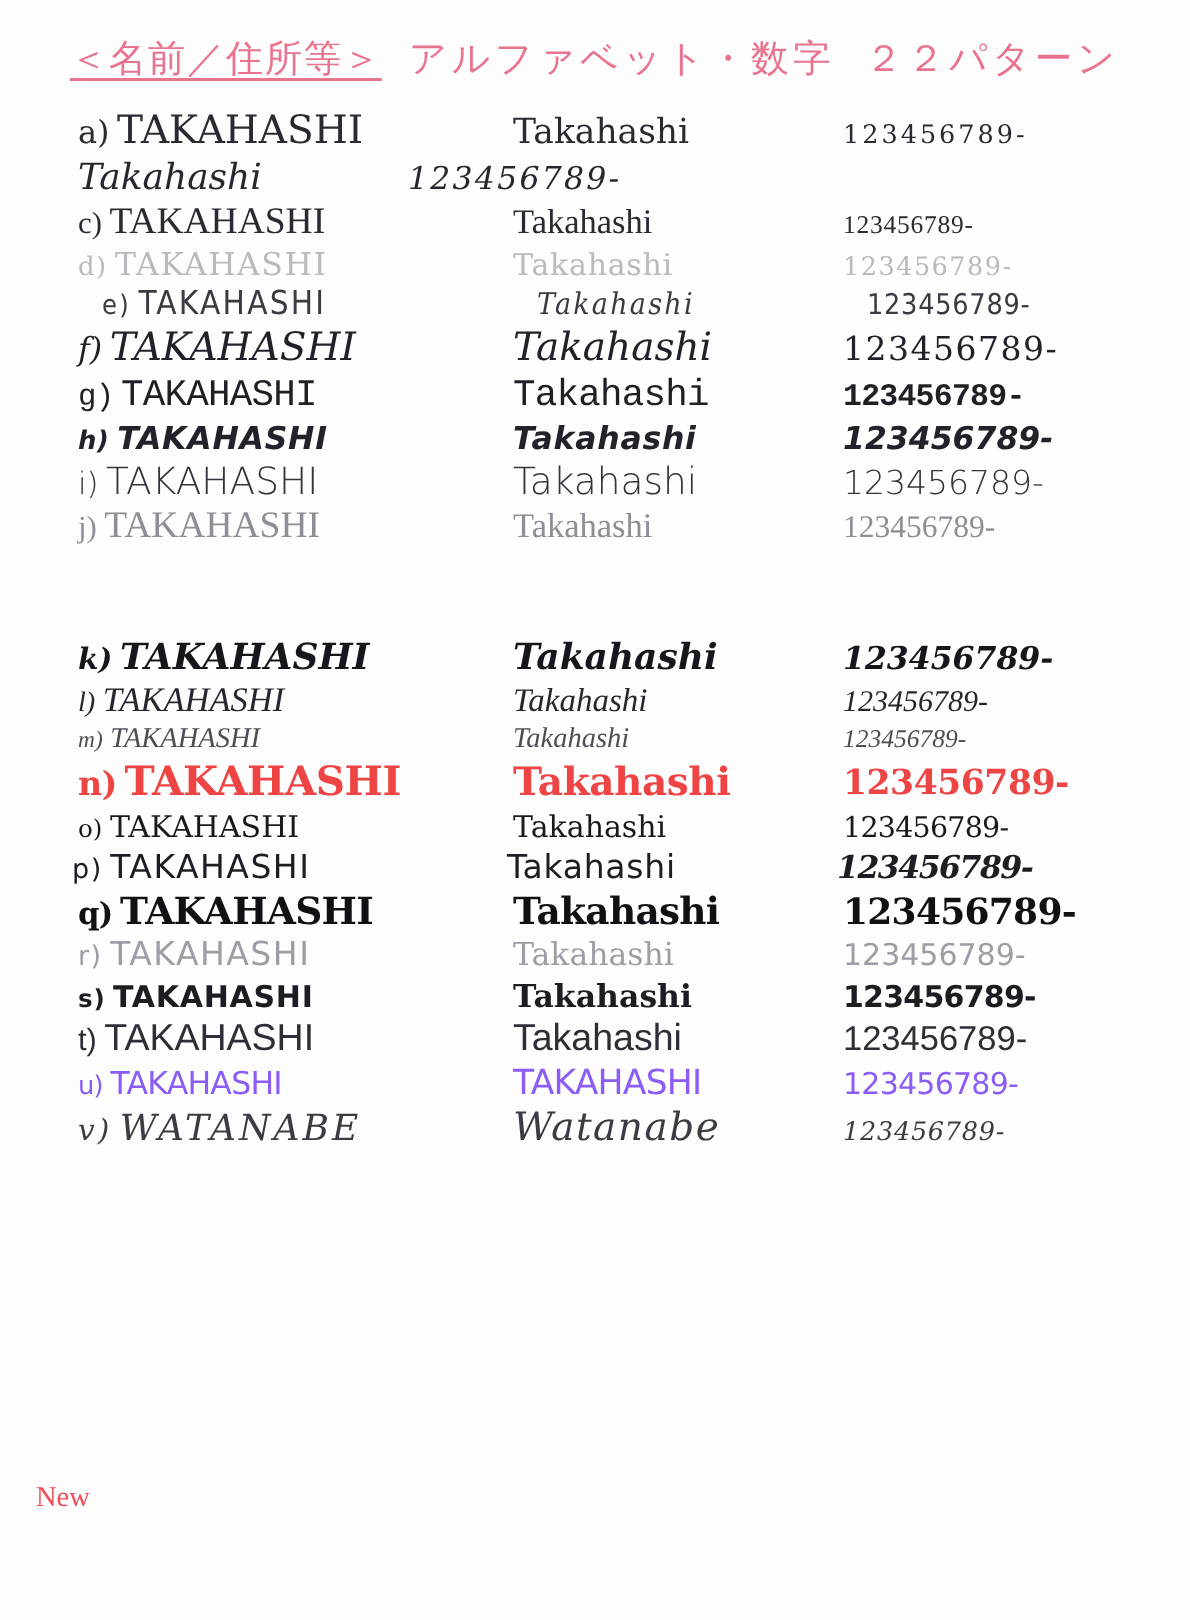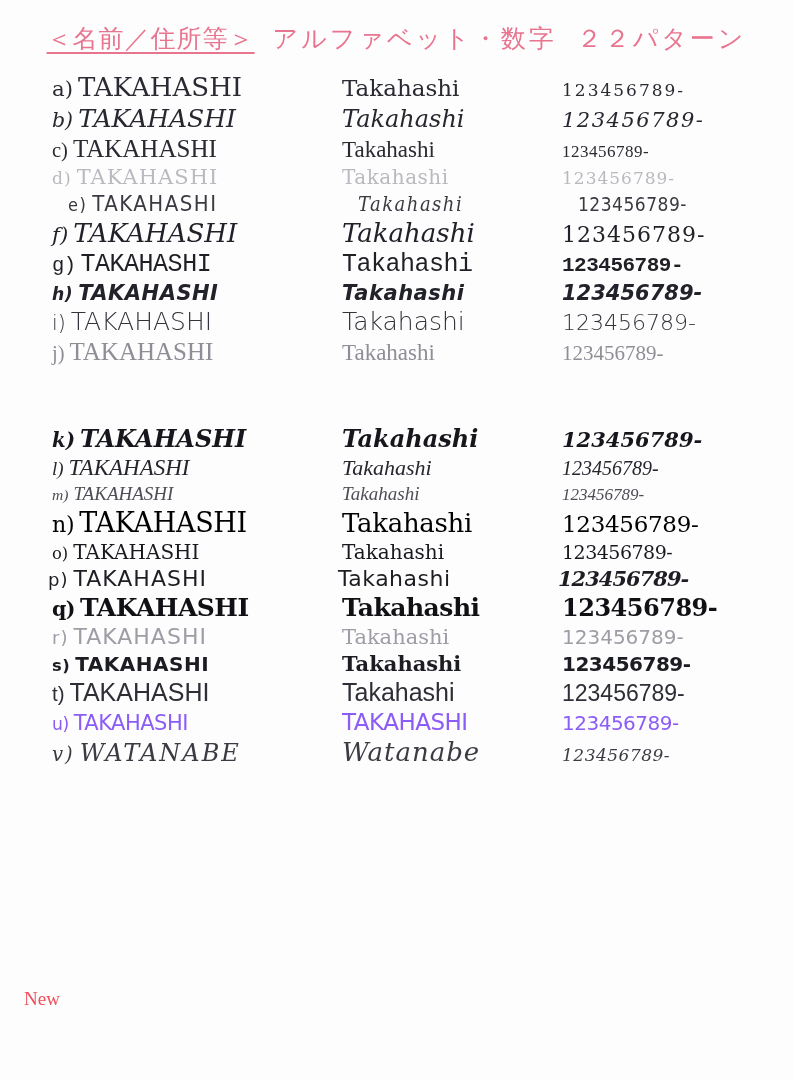--- a/index.html
+++ b/index.html
@@ -130,21 +130,21 @@
   .s-k .col-num { font-size: 21px; letter-spacing: 0px; }
   
   .s-l { font-family: "Liberation Serif", serif; font-style: italic; font-size: 23px; color:#26262e; }
   .s-l .col-mixed { font-size: 22px; }
   .s-l .col-num { font-size: 20px; }
   
   .s-m { font-family: "Liberation Serif", serif; font-style: italic; font-size: 19px; color:#4d4d56; }
   .s-m .col-mixed { font-size: 19px; }
   .s-m .col-num { font-size: 17px; }
   
-  .s-n { font-family: "DejaVu Serif", serif; font-weight: normal; font-size: 27px; color:#000000; letter-spacing: -0.3px; }
+  .s-n { font-family: "DejaVu Serif", serif; font-weight: bold; font-size: 27px; color:#ef4444; letter-spacing: -0.3px; align-items: center; }
   .s-n .col-mixed { font-size: 26px; }
   .s-n .col-num { font-size: 23px; }
   
   .s-o { font-family: "DejaVu Serif", serif; font-weight: normal; font-size: 20px; color:#18181e; letter-spacing: 0px; }
   .s-o .col-mixed { font-size: 20px; }
   .s-o .col-num { font-size: 19px; letter-spacing: -0.5px; }
   
   .s-p { font-family: "DejaVu Sans", sans-serif; font-size: 22px; color:#1d1d24; letter-spacing: 1px; padding-left: 48px; }
   .s-p .col-mixed { font-size: 22px; letter-spacing: 0.5px; }
   .s-p .col-num { font-family: "DejaVu Serif", serif; font-style: italic; font-weight: bold; font-size: 21px; letter-spacing: -1px; }
@@ -197,21 +197,20 @@
 
   <div class="samples">
 
     <div class="row s-a">
       <div class="col-upper"><span class="tag">a)</span><span>TAKAHASHI</span></div>
       <div class="col-mixed">Takahashi</div>
       <div class="col-num">123456789-</div>
     </div>
 
     <div class="row s-b">
-      <div class="col-upper"><span class="tag">b)</span><span>TAKAHASHI</span></div>
       <div class="col-mixed">Takahashi</div>
       <div class="col-num">123456789-</div>
     </div>
 
     <div class="row s-c">
       <div class="col-upper"><span class="tag">c)</span><span>TAKAHASHI</span></div>
       <div class="col-mixed">Takahashi</div>
       <div class="col-num">123456789-</div>
     </div>
 

